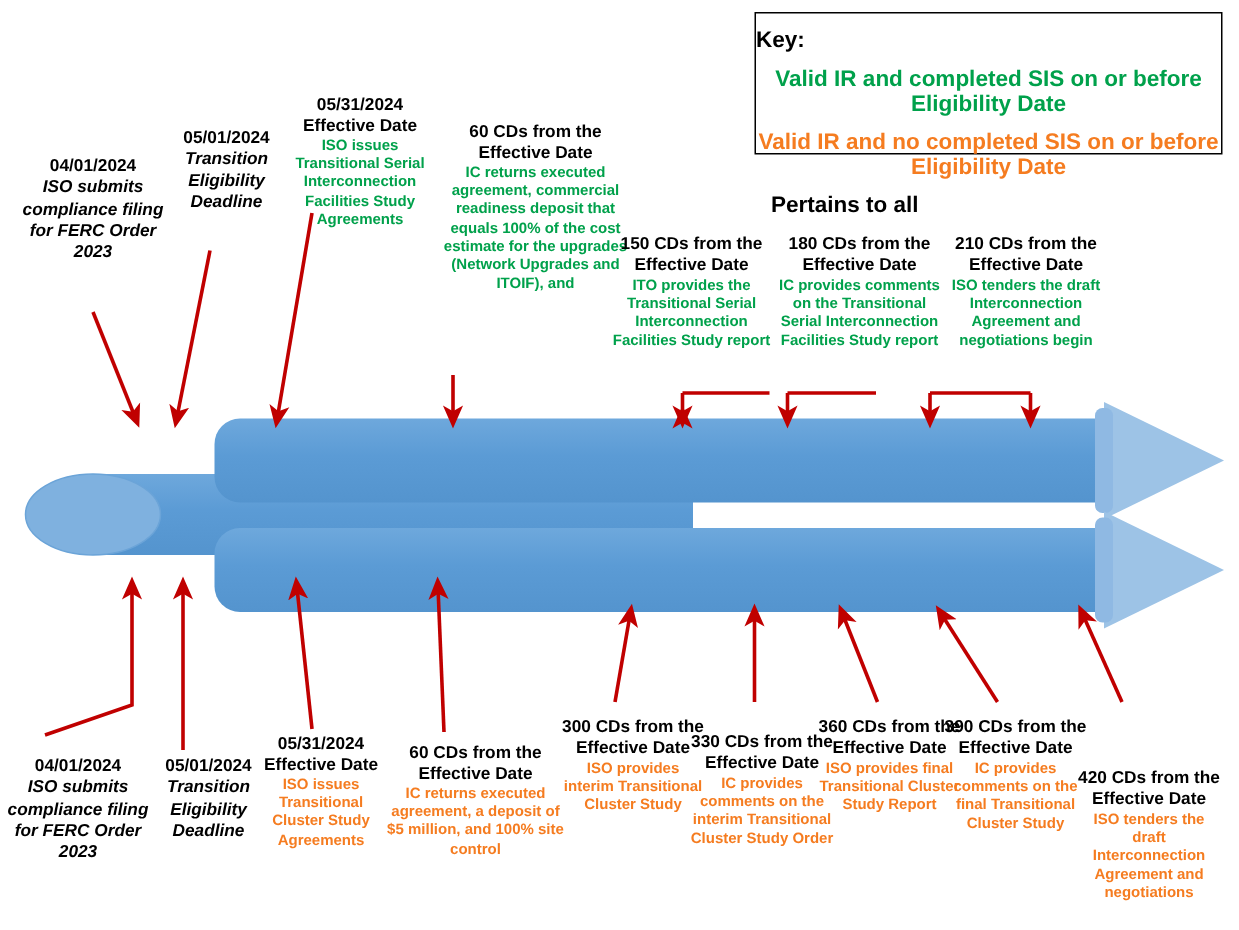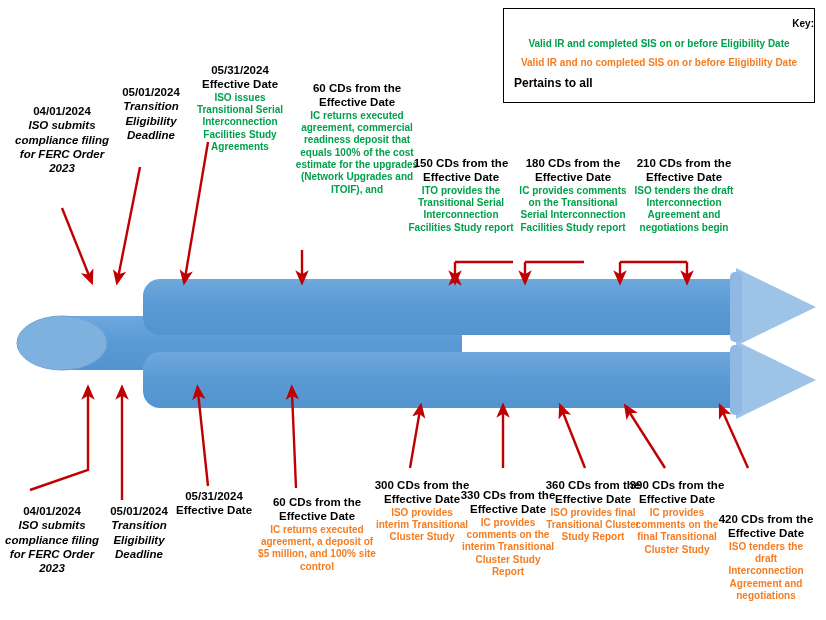--- a/index.html
+++ b/index.html
@@ -50,40 +50,40 @@
     left: 503px;
     top: 8px;
     width: 312px;
     height: 95px;
     border: 1px solid #000000;
     background: #ffffff;
     box-sizing: border-box;
     padding-top: 9px;
   }
   #key-box .key-title {
-    text-align: right;
-    font-weight: bold;
-    font-size: 10px;
+    text-align: left;
+    font-weight: bold;
+    font-size: 15px;
     color: #000000;
     margin-bottom: 9px;
   }
   #key-box .key-row {
     text-align: center;
     font-weight: bold;
-    font-size: 10px;
+    font-size: 15px;
     margin-bottom: 8px;
   }
   #key-box .key-row.green { color: #00A14B; }
   #key-box .key-row.orange { color: #F57C20; }
   #key-box .key-row.black {
     color: #000000;
     text-align: left;
     padding-left: 10px;
     margin-bottom: 0;
-    font-size: 12px;
+    font-size: 15px;
   }
 </style>
 </head>
 <body>
 
 <div id="canvas">
 
   <svg id="diagram-svg" viewBox="0 0 826 620" xmlns="http://www.w3.org/2000/svg">
     <defs>
       <linearGradient id="barGrad" x1="0" y1="0" x2="0" y2="1">
@@ -191,35 +191,36 @@
     <span class="body" style="font-size:11.5px;">ISO submits compliance filing for FERC Order 2023</span>
   </div>
 
   <div class="label plain" style="left:94px; top:504px; width:90px;">
     <span class="title">05/01/2024</span>
     <span class="body" style="font-size:11.5px;">Transition Eligibility Deadline</span>
   </div>
 
   <div class="label orange" style="left:170px; top:489px; width:88px;">
     <span class="title">05/31/2024 Effective Date</span>
+    <span class="body">ISO issues Transitional Cluster Study Agreements</span>
   </div>
 
   <div class="label orange" style="left:258px; top:495px; width:118px;">
     <span class="title">60 CDs from the Effective Date</span>
     <span class="body">IC returns executed agreement, a deposit of $5 million, and 100% site control</span>
   </div>
 
   <div class="label orange" style="left:374px; top:478px; width:96px;">
     <span class="title">300 CDs from the Effective Date</span>
     <span class="body">ISO provides interim Transitional Cluster Study</span>
   </div>
 
   <div class="label orange" style="left:459px; top:488px; width:98px;">
     <span class="title">330 CDs from the Effective Date</span>
-    <span class="body">IC provides comments on the interim Transitional Cluster Study Report</span>
+    <span class="body">IC provides comments on the interim Transitional Cluster Study Order</span>
   </div>
 
   <div class="label orange" style="left:544px; top:478px; width:98px;">
     <span class="title">360 CDs from the Effective Date</span>
     <span class="body">ISO provides final Transitional Cluster Study Report</span>
   </div>
 
   <div class="label orange" style="left:629px; top:478px; width:96px;">
     <span class="title">390 CDs from the Effective Date</span>
     <span class="body">IC provides comments on the final Transitional Cluster Study</span>

